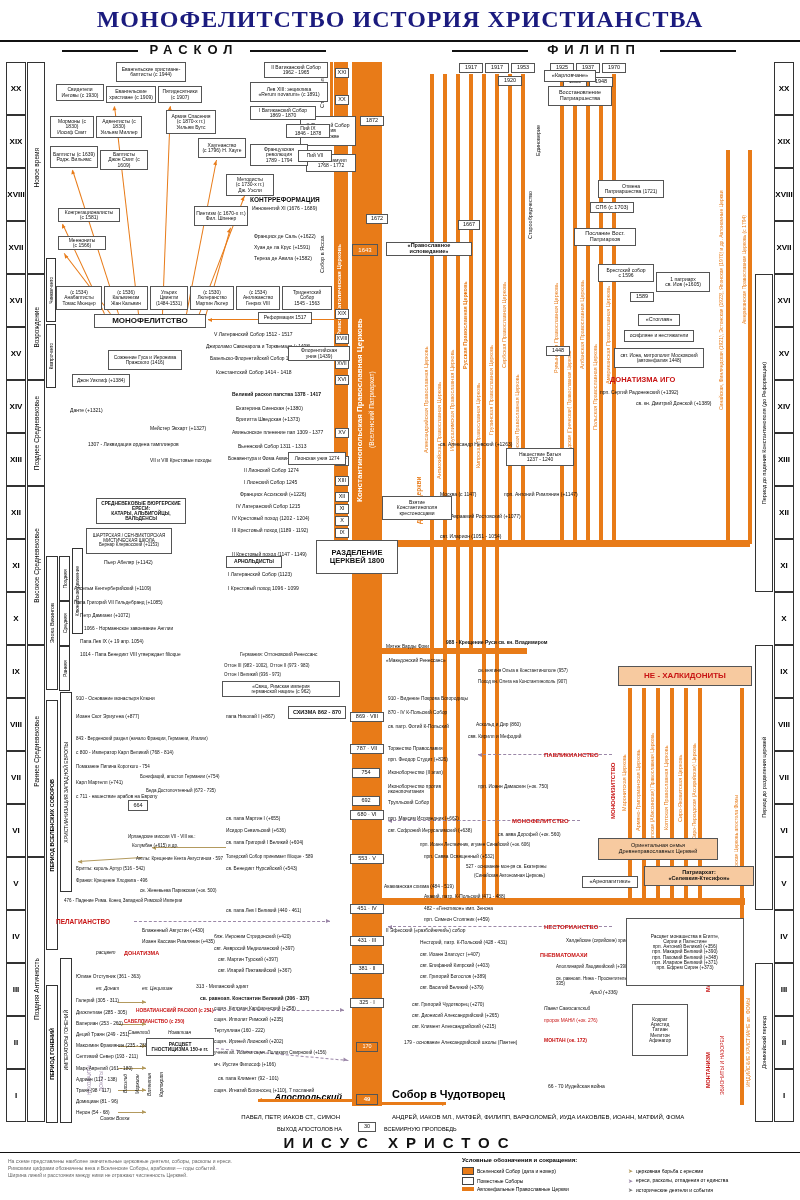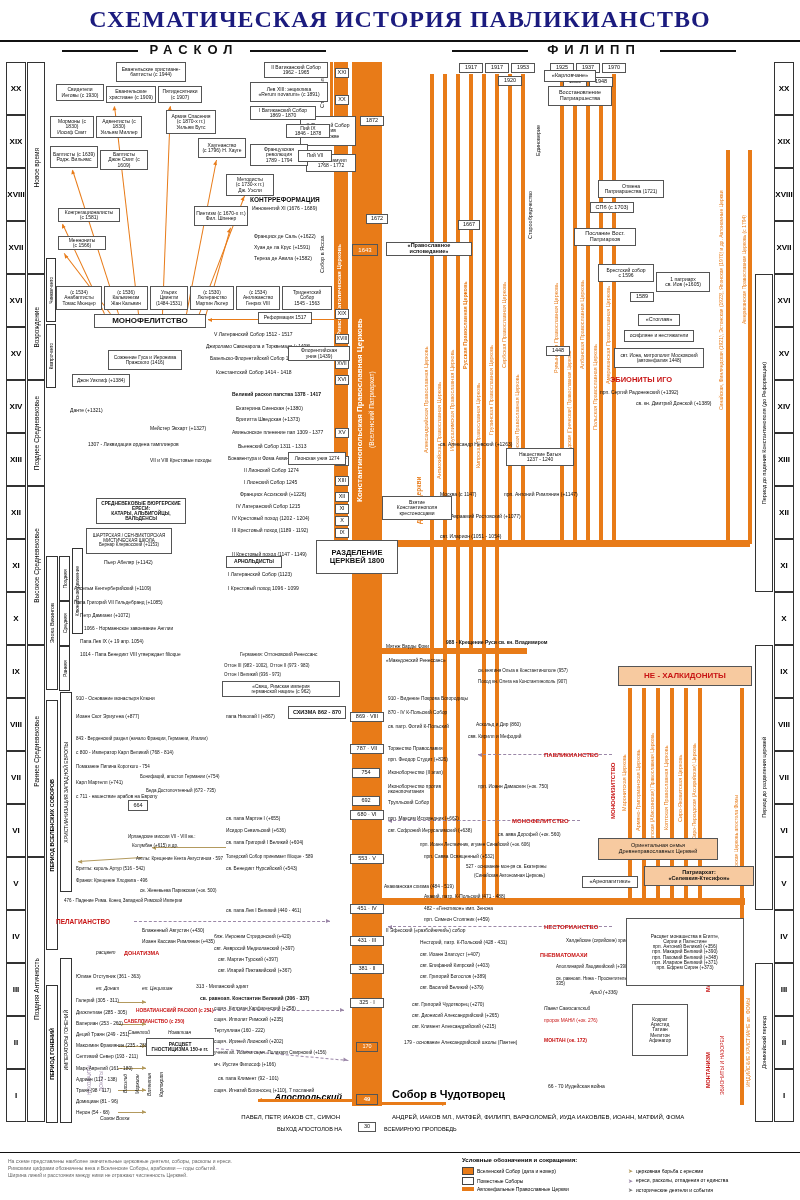--- a/index.html
+++ b/index.html
@@ -37,30 +37,31 @@
   #ap-right{position:absolute;left:392px;top:1114px;width:360px;font-size:6px;}
   #ap-mid-l{position:absolute;left:230px;top:1126px;width:112px;text-align:right;font-size:5.5px;}
   #ap-mid-r{position:absolute;left:384px;top:1126px;width:140px;font-size:5.5px;}
   #legend-title{position:absolute;left:462px;top:1157px;font-size:6px;font-weight:bold;}
   #legend-note{position:absolute;left:8px;top:1158px;width:370px;font-size:5px;color:#666;line-height:1.35;}
 </style>
 </head>
 <body>
 
 <div id="page">
-  <div id="title">СХЕМАТИЧЕСКАЯ ИСТОРИЯ ПАВЛИКИАНСТВО</div>
+  <div id="title">МОНОФЕЛИТСТВО ИСТОРИЯ ХРИСТИАНСТВА</div>
   <div id="west-hdr" class="hdr">РАСКОЛ</div>
   <div id="east-hdr" class="hdr">ФИЛИПП</div>
 
   <div id="apostolic">Апостольский</div>
   <div id="jerusalem">Собор в Чудотворец</div>
   <div id="ap-left">ПАВЕЛ, ПЕТР, ИАКОВ СТ., СИМОН</div>
   <div id="ap-right">АНДРЕЙ, ИАКОВ МЛ., МАТФЕЙ, ФИЛИПП, ВАРФОЛОМЕЙ, ИУДА ИАКОВЛЕВ, ИОАНН, МАТФИЙ, ФОМА</div>
   <div id="ap-mid-l">ВЫХОД АПОСТОЛОВ НА</div>
   <div id="ap-mid-r">ВСЕМИРНУЮ ПРОПОВЕДЬ</div>
+  <div id="jesus">ИИСУС ХРИСТОС</div>
   <div id="legend-title">Условные обозначения и сокращения:</div>
   <div id="legend-note">
       <div>На схеме представлены наиболее значительные церковные деятели, соборы, расколы и ереси.</div>
       <div>Римскими цифрами обозначены века и Вселенские Соборы, арабскими — годы событий.</div>
       <div>Ширина линий и расстояния между ними не отражают численность Церквей.</div>
     </div>
 <div class="cent" style="left: 6px; top: 62px; width: 20px; height: 53px;">XX</div>
     <div class="cent" style="left: 774px; top: 62px; width: 20px; height: 53px;">XX</div>
     <div class="cent" style="left: 6px; top: 115px; width: 20px; height: 53px;">XIX</div>
     <div class="cent" style="left: 774px; top: 115px; width: 20px; height: 53px;">XIX</div>
@@ -370,21 +371,21 @@
     <div class="box" style="left: 598px; top: 264px; width: 56px; font-size: 5px; height: 18px;">Брестский собор
 с 1596</div>
     <div class="box" style="left: 656px; top: 272px; width: 54px; font-size: 5px; height: 20px;">1 патриарх
 св. Иов (+1605)</div>
     <div class="box" style="left: 630px; top: 292px; width: 24px; font-size: 5.5px; height: 10px;">1589</div>
     <div class="box" style="left: 638px; top: 314px; width: 42px; font-size: 5.5px; height: 12px;">«Стоглав»</div>
     <div class="box" style="left: 624px; top: 330px; width: 70px; font-size: 5px; height: 12px;">осифляне и нестяжатели</div>
     <div class="box" style="left: 546px; top: 346px; width: 24px; font-size: 5.5px; height: 10px;">1448</div>
     <div class="box" style="left: 614px; top: 348px; width: 90px; font-size: 4.8px; height: 20px;">свт. Иона, митрополит Московский
 (автокефалия 1448)</div>
-    <div class="txt" style="left: 610px; top: 376px; width: 80px; font-size: 7.5px; color: rgb(200, 20, 20); font-weight: bold;">ЭБИОНИТЫ ИГО</div>
+    <div class="txt" style="left: 610px; top: 376px; width: 80px; font-size: 7.5px; color: rgb(200, 20, 20); font-weight: bold;">ДОНАТИЗМА ИГО</div>
     <div class="txt" style="left: 600px; top: 390px; width: 105px; font-size: 5px;">прп. Сергий Радонежский (+1392)</div>
     <div class="txt" style="left: 636px; top: 401px; width: 112px; font-size: 5px;">св. кн. Дмитрий Донской (+1389)</div>
     <div class="box" style="left: 506px; top: 448px; width: 68px; font-size: 5px; height: 18px;">Нашествие Батыя
 1237 - 1240</div>
     <div class="txt" style="left: 440px; top: 442px; width: 95px; font-size: 5px;">св. Александр Невский (+1263)</div>
     <div class="txt" style="left: 440px; top: 492px; width: 62px; font-size: 5px;">Москва (с 1147)</div>
     <div class="txt" style="left: 504px; top: 492px; width: 92px; font-size: 5px;">прп. Антоний Римлянин (+1147)</div>
     <div class="txt" style="left: 440px; top: 514px; width: 104px; font-size: 5px;">прп. Авраамий Ростовский (+1077)</div>
     <div class="txt" style="left: 440px; top: 534px; width: 92px; font-size: 5px;">свт. Иларион (1051 - 1054)</div>
     <div class="box" style="left: 618px; top: 666px; width: 134px; font-size: 8px; height: 20px; background: rgb(247, 202, 160); color: rgb(200, 20, 20); font-weight: bold;">НЕ - ХАЛКИДОНИТЫ</div>

